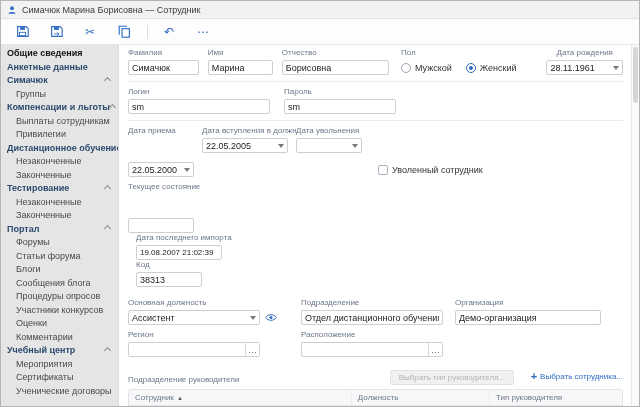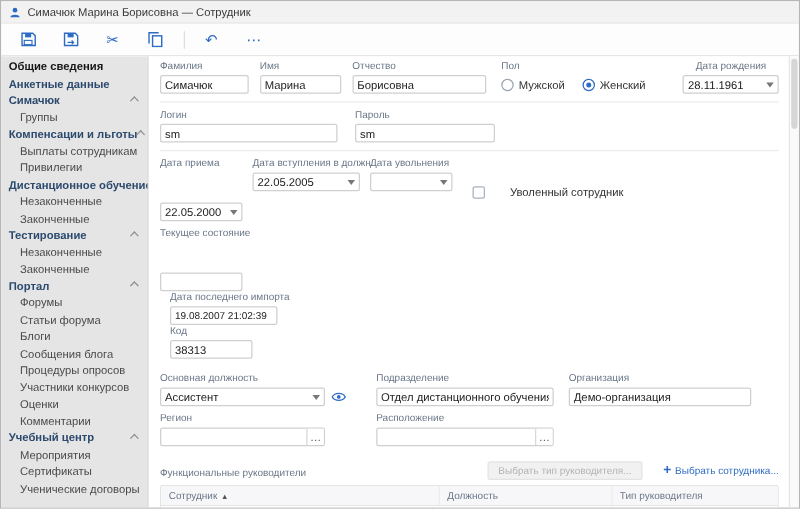--- a/index.html
+++ b/index.html
@@ -56,21 +56,21 @@
   .w-dept { width:142px; margin-left:24px; }
   .w-org  { width:146px; margin-left:12px; }
 
   .radio-row { height:15px; display:flex; align-items:center; }
   .radio { display:inline-flex; align-items:center; margin-right:14px; cursor:pointer; }
   .rdot { width:10px; height:10px; border:1px solid #9aa5b1; border-radius:50%; background:#fff; position:relative; flex:0 0 auto; }
   .rdot.on { border-color:#2e6bc4; }
   .rdot.on::after { content:""; position:absolute; left:2px; top:2px; right:2px; bottom:2px; background:#2e6bc4; border-radius:50%; }
   .rlabel { font-size:9px; color:#333; margin-left:4px; }
 
-  .checkline { display:inline-flex; align-items:flex-end; margin-left:16px; align-self:flex-end; margin-bottom:18px; cursor:pointer;gap:16px; }
+  .checkline { display:inline-flex; align-items:flex-end; margin-left:16px; align-self:flex-end; margin-bottom:2px; cursor:pointer; }
   .cbox { width:10px; height:10px; border:1px solid #a9b2bc; border-radius:2px; background:#fff; flex:0 0 auto; }
   .clabel { font-size:9px; color:#333; margin-left:4px; white-space:nowrap; }
 
   .eye-btn { margin-left:5px; align-self:flex-end; margin-bottom:3px; cursor:pointer; display:inline-flex; }
 
   .mgr-head { display:flex; align-items:flex-end; justify-content:space-between; margin-top:9px; }
   .btn-disabled { background:#f1f1f1; border:1px solid #e3e3e3; border-radius:2px; color:#b3b3b3; font-size:8px; padding:2px 8px; font-family:"Liberation Sans", sans-serif; }
   .btn-link { background:none; border:none; color:#2e6bc4; font-size:8px; display:inline-flex; align-items:center; margin-left:12px; cursor:pointer; font-family:"Liberation Sans", sans-serif; }
   .btn-link .plus { font-size:11px; font-weight:bold; margin-right:3px; line-height:1; }
   .mgr-table { border:1px solid #e4e4e4; border-radius:2px; margin-top:4px; }
@@ -322,21 +322,21 @@
           <div class="combo">
             <input class="finput" value="" style="">
             <span class="dots-btn">
                 <span>…</span>
               </span>
           </div>
         </div>
       </div>
 
       <div class="mgr-head">
-        <div class="flabel" style="margin-bottom:0;">Функциональные руководители</div>
+        <div class="flabel" style="margin-bottom:0;">Подразделение руководители</div>
         <div>
           <button class="btn-disabled">Выбрать тип руководителя...</button>
           <button class="btn-link">
             <span class="plus">+</span>
             <span>Выбрать сотрудника...</span>
           </button>
         </div>
       </div>
       <div class="mgr-table">
         <div class="mgr-thead">

